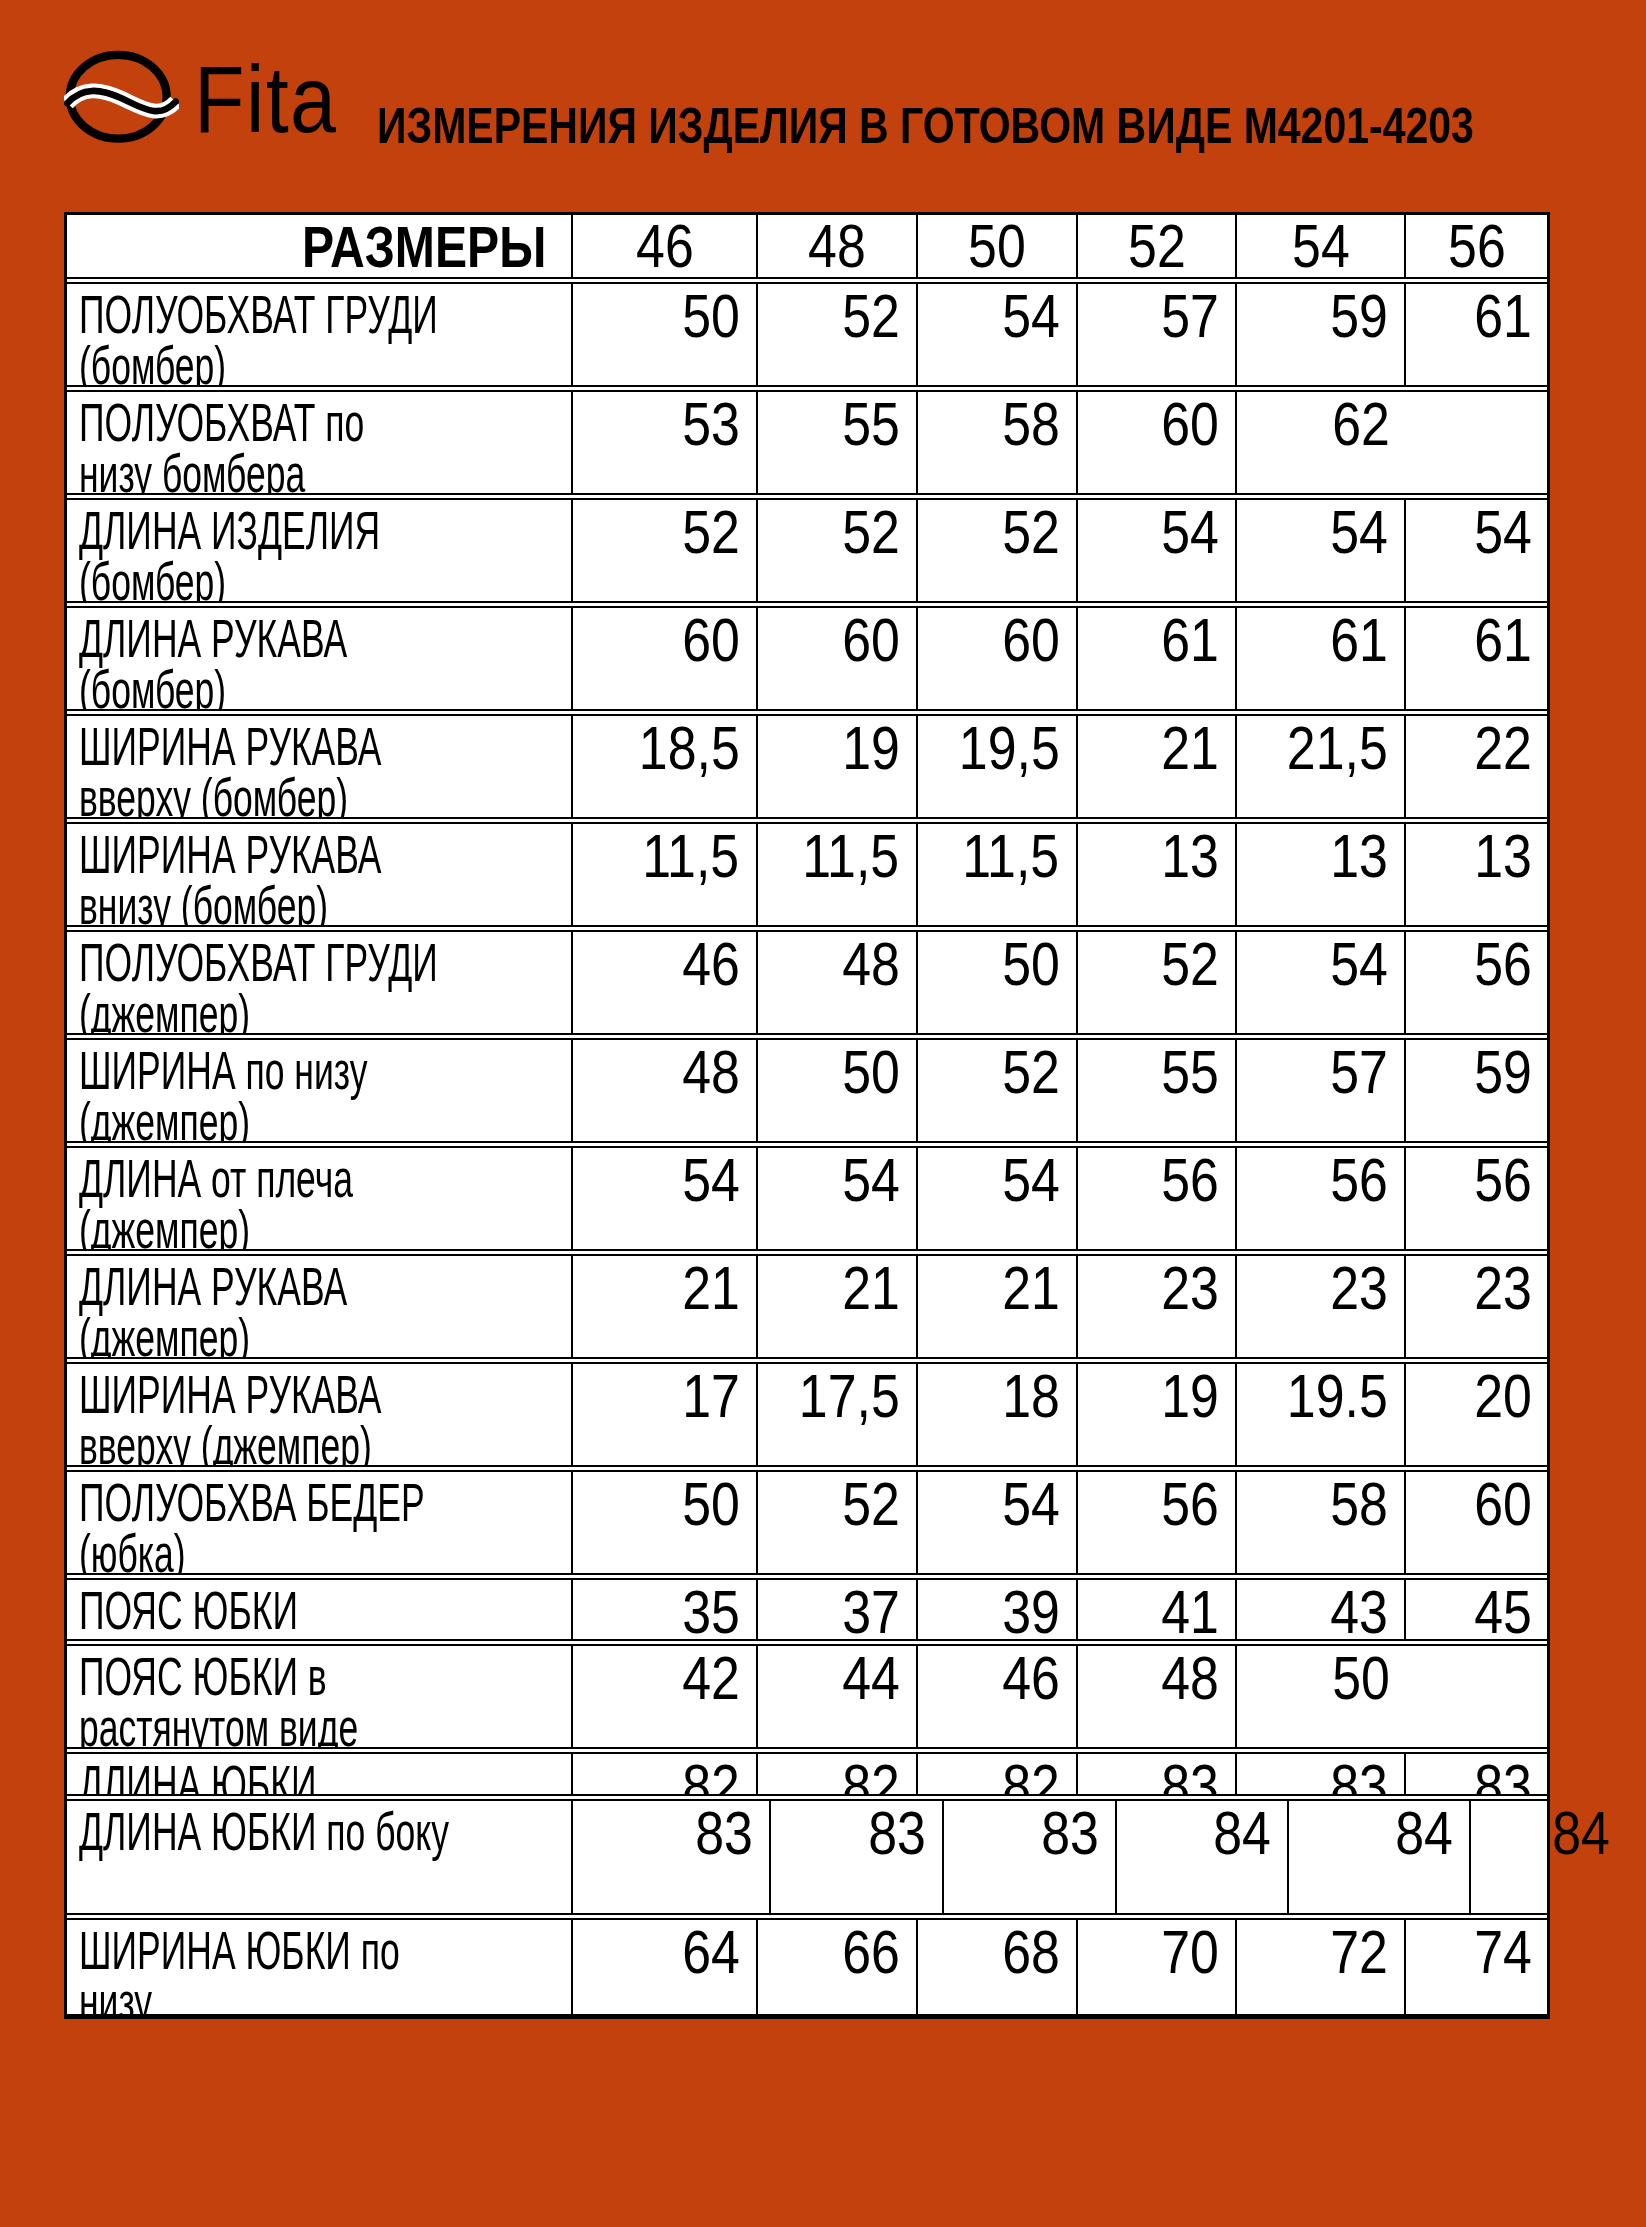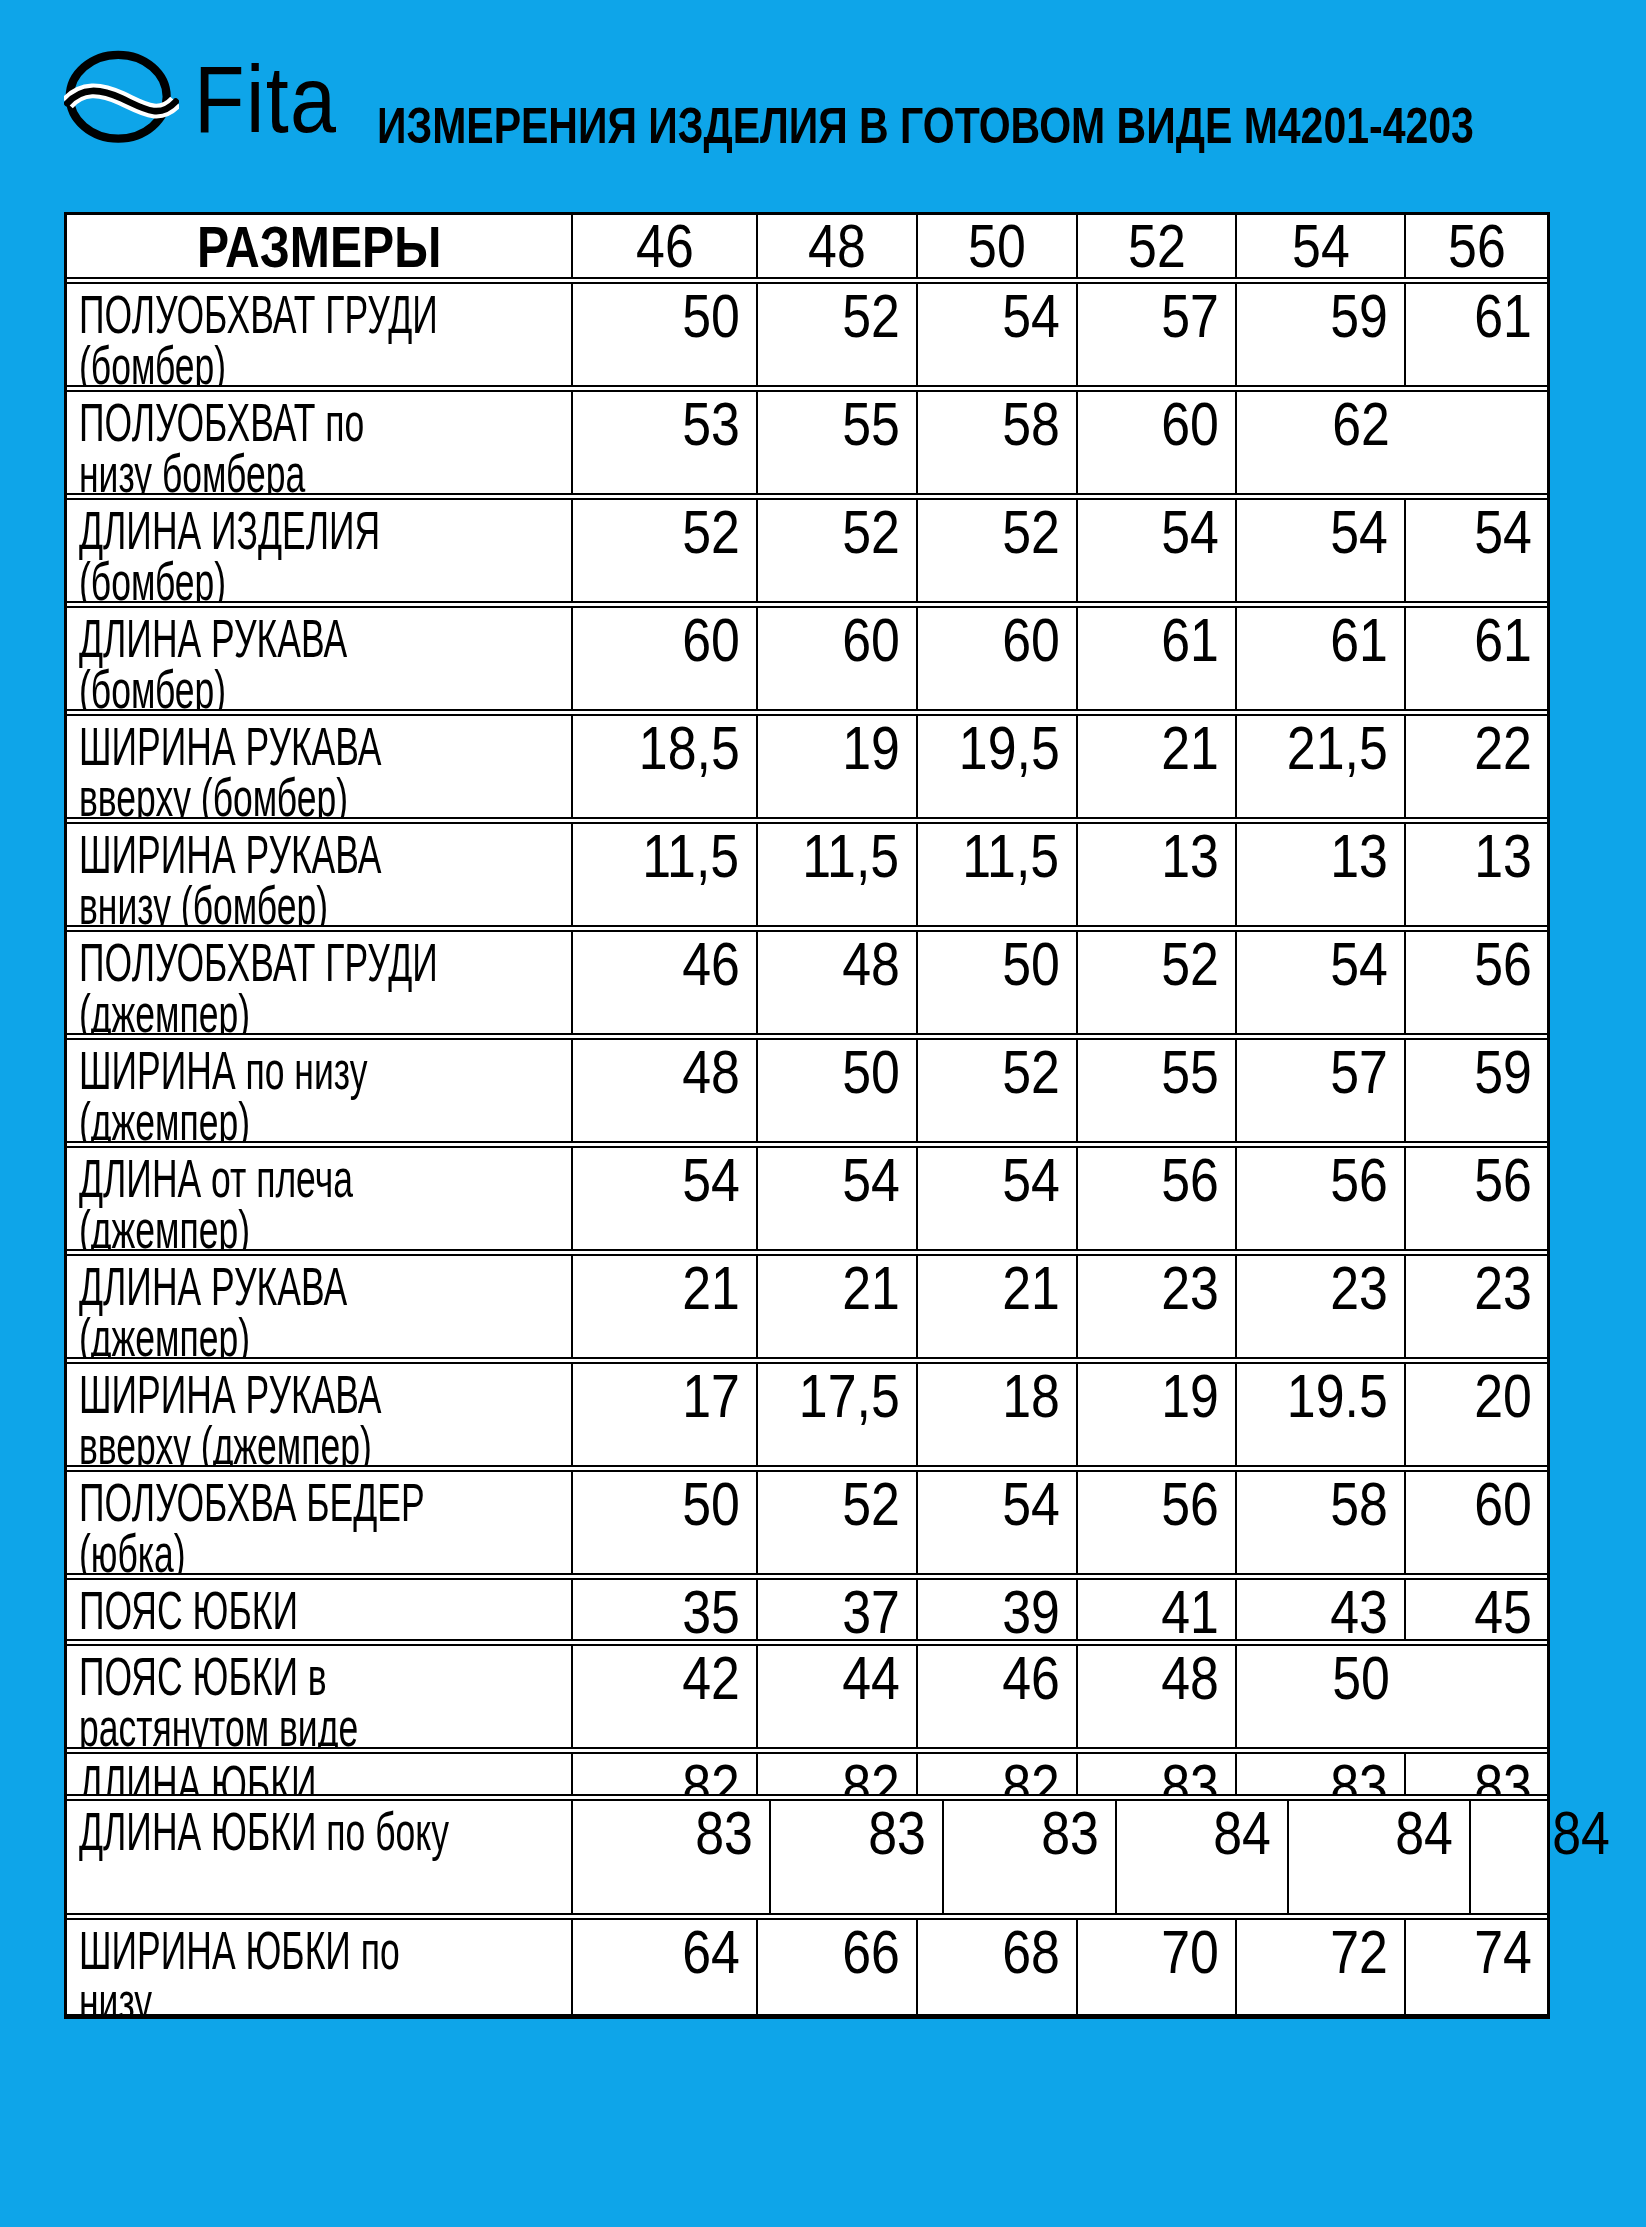--- a/index.html
+++ b/index.html
@@ -4,21 +4,21 @@
 <style>
   * { box-sizing: border-box; margin: 0; padding: 0; }
   html, body { background: #fff; }
   body {
     width: 1647px; height: 2227px;
     font-family: "Liberation Sans", sans-serif;
     color: #000;
     position: relative;
     overflow: hidden;
   }
-  .page { position: absolute; inset: 0; background: #0ea5e9; }
+  .page { position: absolute; inset: 0; background: #c2410c; }
 
   
   .logo-mark { position: absolute; left: 64px; top: 49px; }
   .brand-word {
     position: absolute; left: 194px; top: 54px;
     font-size: 94px; line-height: 91px; font-weight: 400;
     letter-spacing: 1.6px; white-space: nowrap;
     transform: scaleX(0.88); transform-origin: left top;
   }
 
@@ -32,21 +32,21 @@
 
   
   .tbl {
     position: absolute; left: 64px; top: 212px; width: 1486px;
     border: 3.3px solid #000; border-bottom-width: 5px;
     background: #fff;
   }
   .thead { display: grid; grid-template-columns: 506px 974px; }
   .corner-cell {
     border-right: 2.5px solid #000;
-    text-align: center; padding-top: 5px;
+    text-align: right; padding-top: 5px;
   }
   .corner-cell .tx {
     display: inline-block; font-size: 58px; font-weight: bold; line-height: 54px;
     transform: scaleX(0.83); transform-origin: center top; white-space: nowrap;
   }
   .head-right { display: flex; flex-direction: column; }
   .group-cell {
     height: 92px; border-bottom: 2.5px solid #000;
     text-align: center; padding-top: 8.2px;
   }

